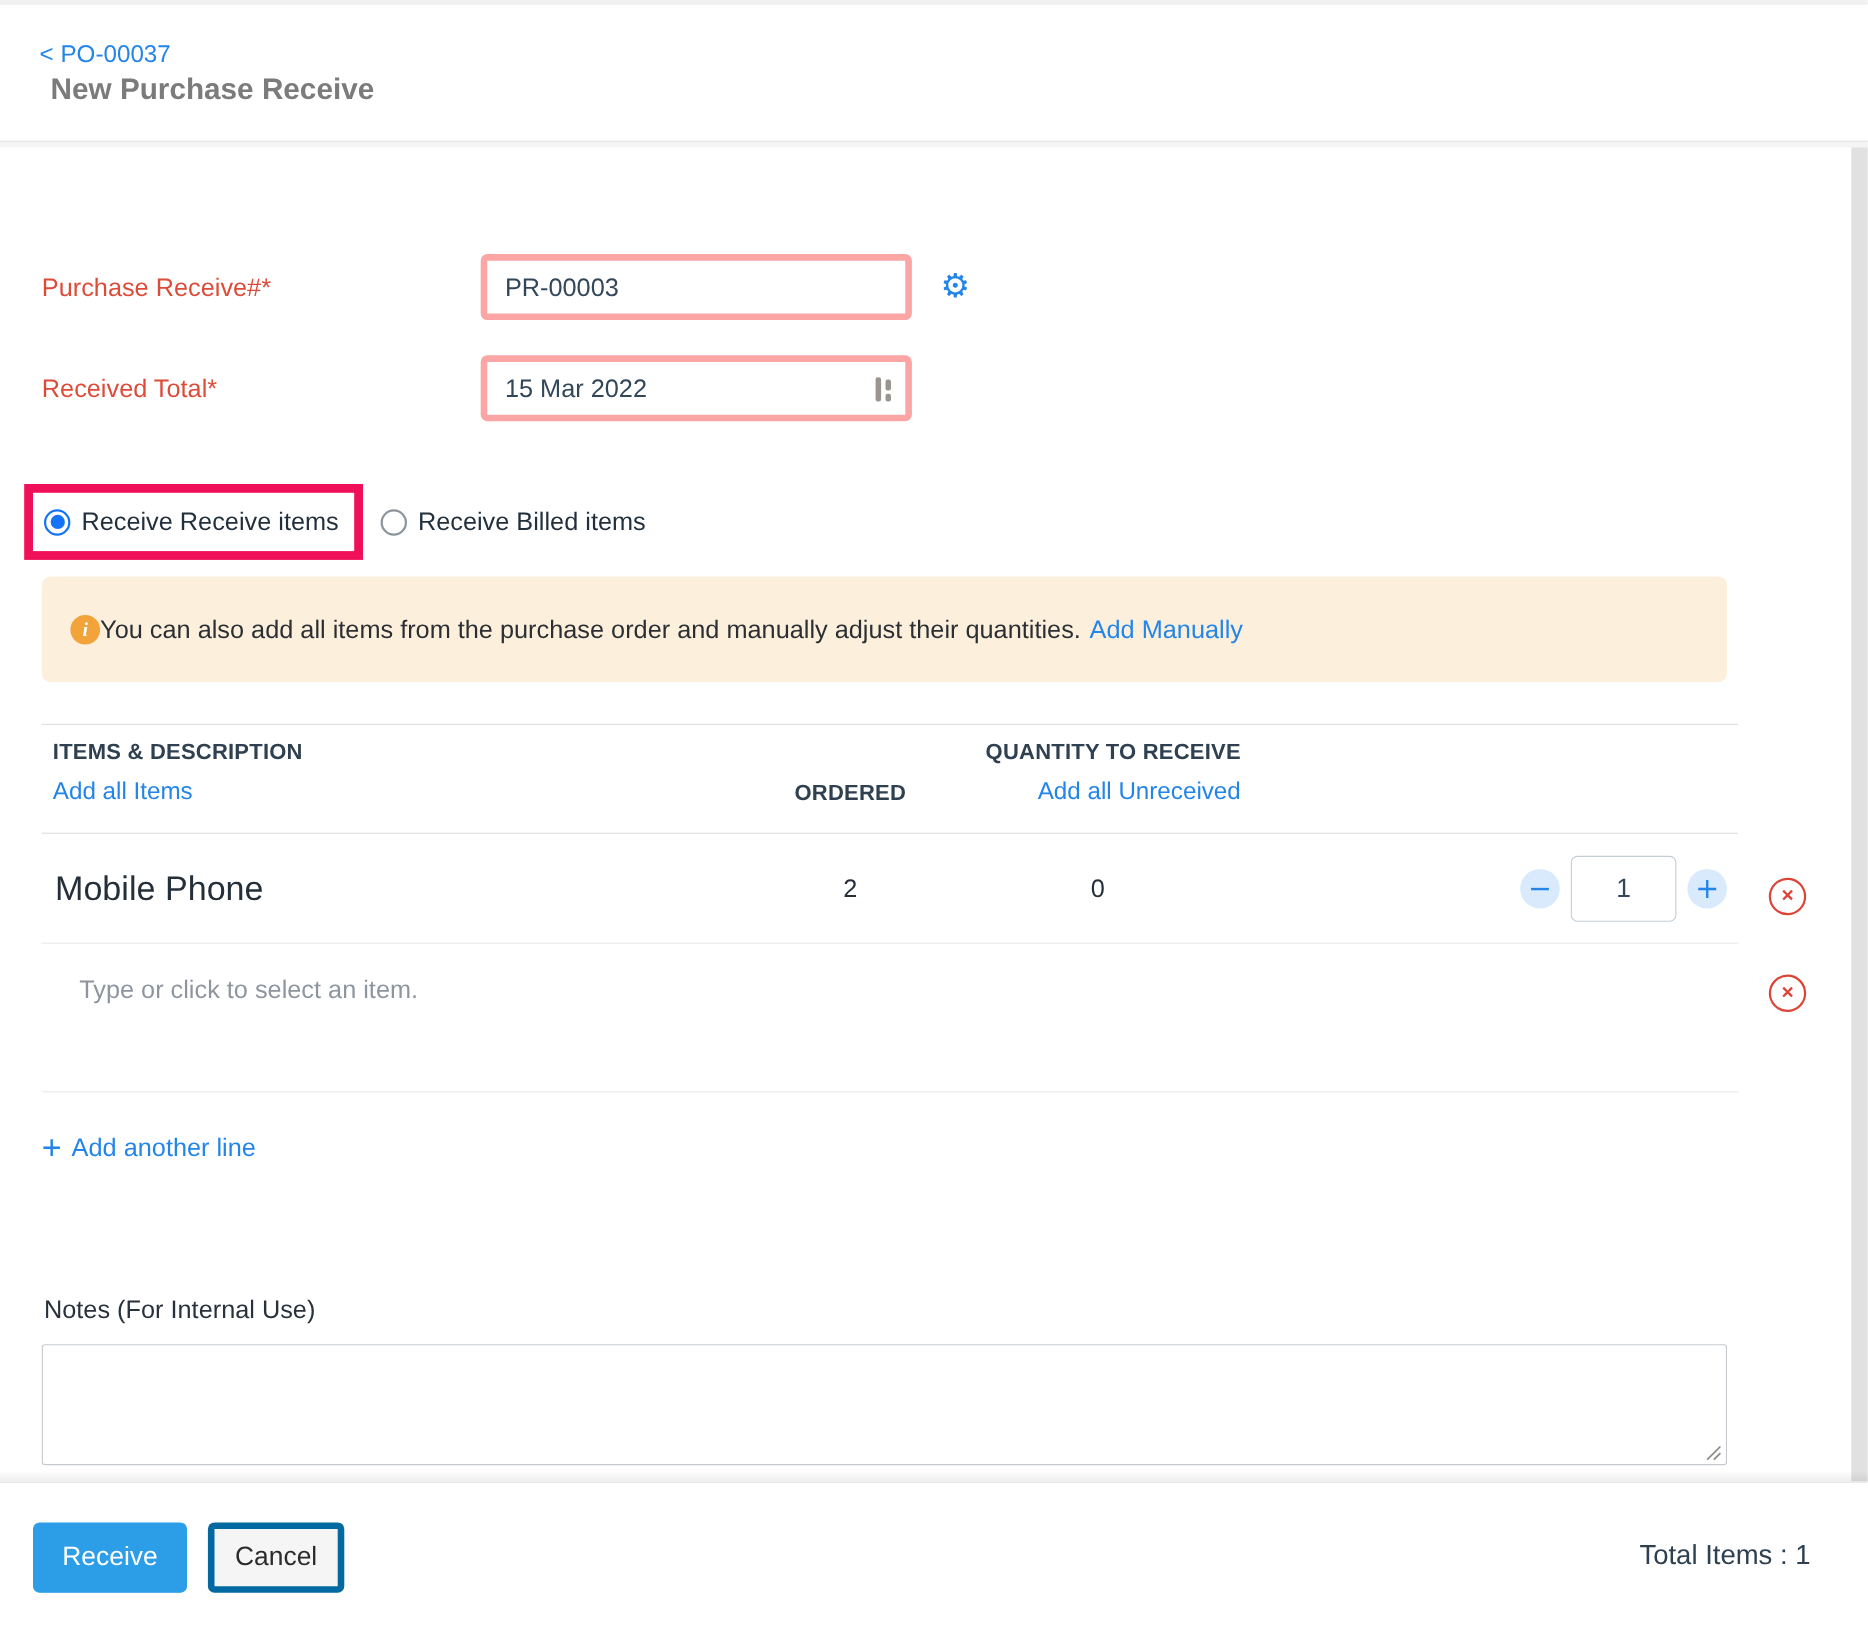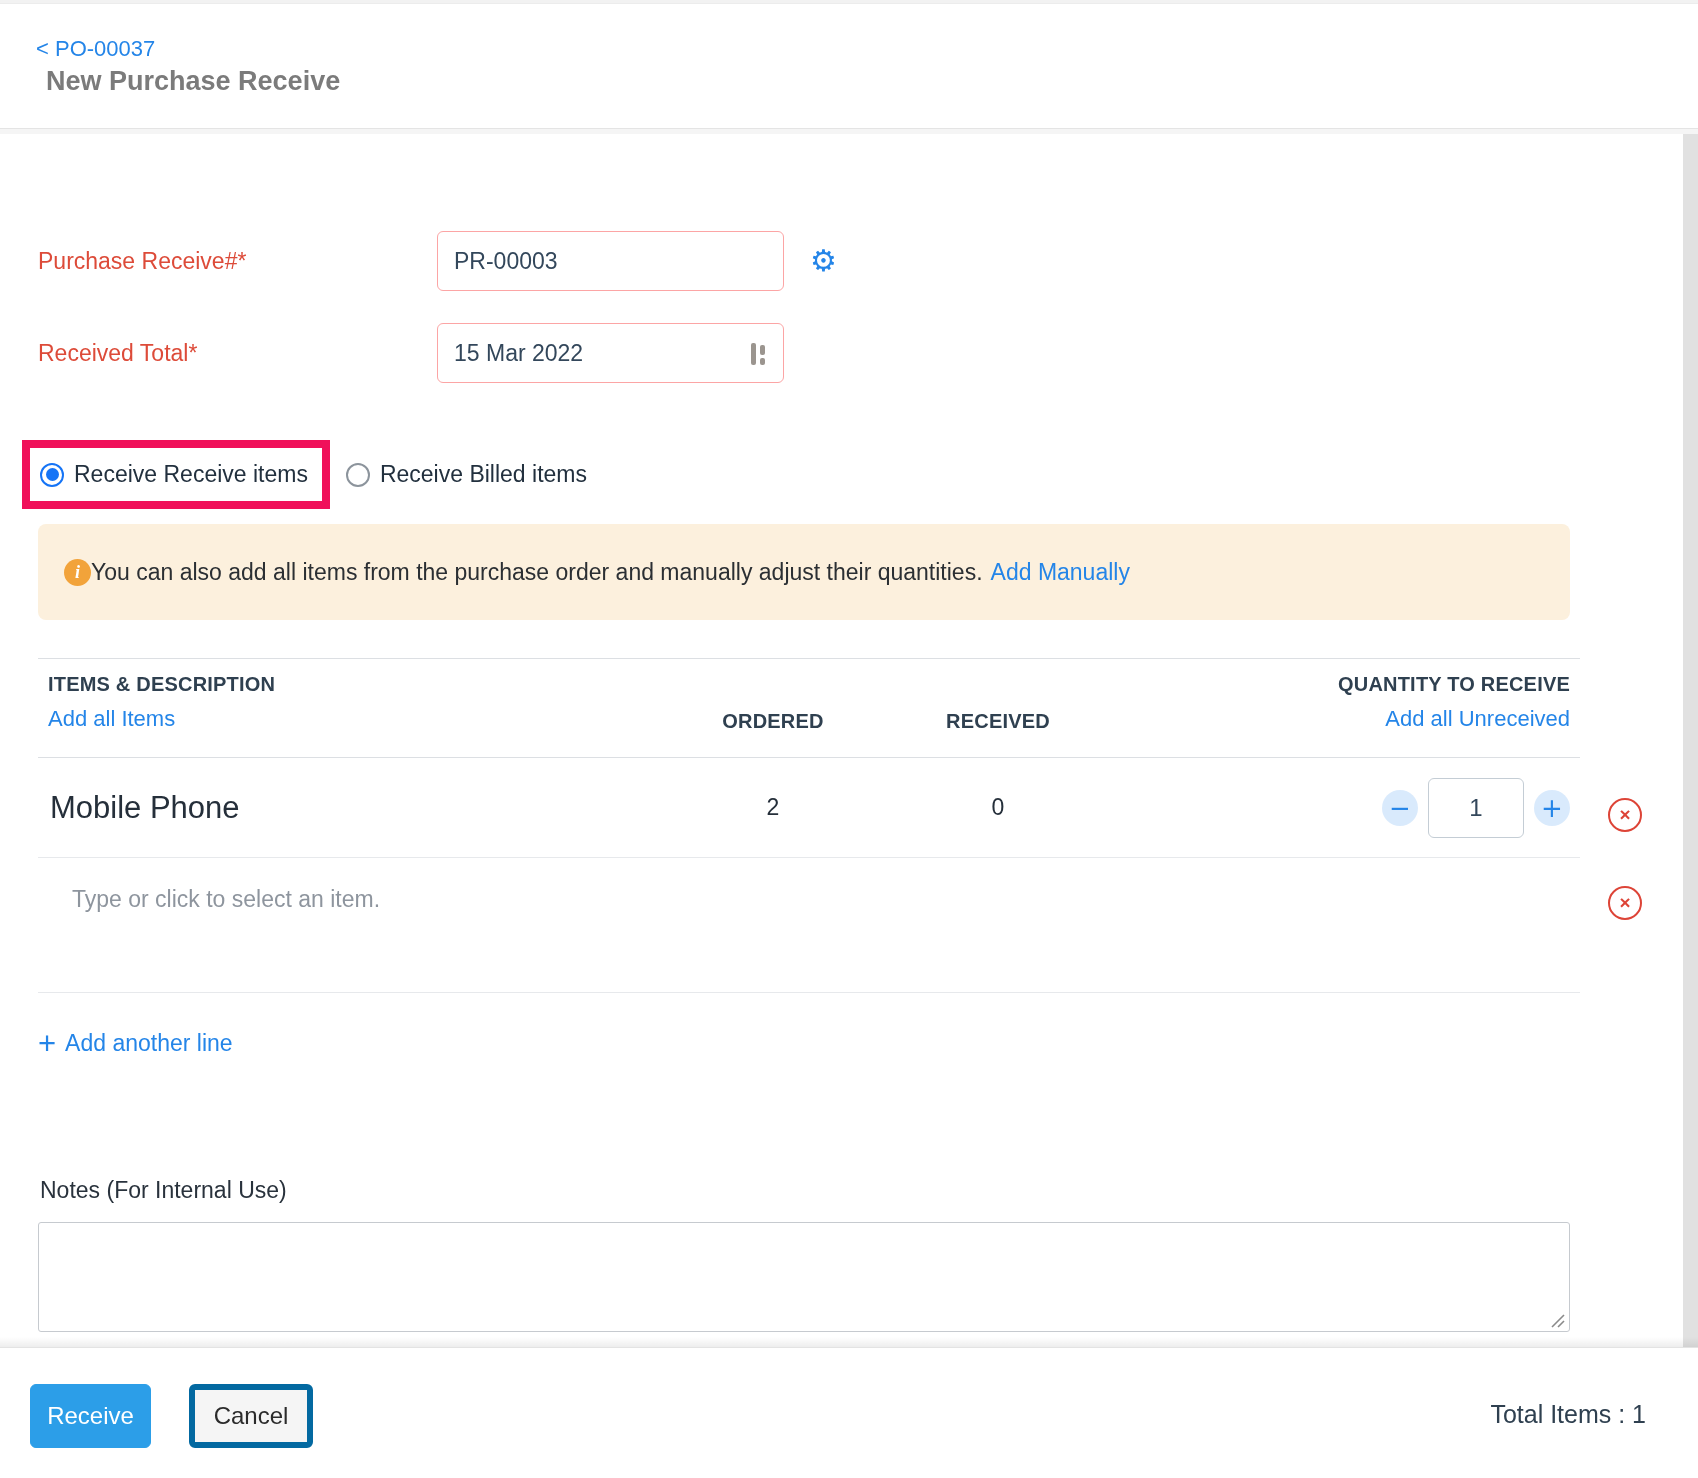--- a/index.html
+++ b/index.html
@@ -26,21 +26,21 @@
   
   .scroll-track { position: absolute; top: 134px; right: 0; width: 15px; height: 1213px;
     background: #e1e1e1; }
 
   
   .form-row { position: absolute; left: 38px; height: 60px; display: flex; align-items: center; }
   .form-row.r1 { top: 231px; }
   .form-row.r2 { top: 323px; }
   .field-label { width: 399px; font-size: 23px; color: #dd4b39; }
   .text-input-wrap { position: relative; }
-  .text-input { width: 347px; height: 60px; border: 1px solid #fca5a5; border-radius: 6px;
+  .text-input { width: 392px; height: 60px; border: 6px solid #fca5a5; border-radius: 6px;
     padding: 0 44px 0 16px; font-size: 23px; color: #33475b;
     font-family: "Liberation Sans", sans-serif; background: #fff; outline: none; }
   .text-input.no-icon { padding-right: 16px; }
   .gear { margin-left: 26px; font-size: 30px; line-height: 30px; color: #2485e8;
     font-family: "DejaVu Sans", sans-serif; cursor: pointer; }
   .cal-icon { position: absolute; right: 14px; top: 18px; cursor: pointer; }
 
   
   .radio-row { position: absolute; top: 440px; left: 22px; display: flex; align-items: center; }
   .highlight-box { border: 8px solid #f0105a; height: 69px; display: flex; align-items: center;
@@ -110,21 +110,21 @@
     font-family: "Liberation Sans", sans-serif; font-size: 22px; padding: 10px 14px; color: #33475b; }
   .resize-grip { position: absolute; top: 1312px; left: 1548px; width: 18px; height: 16px; cursor: nwse-resize; }
 
   
   .footer-shadow { position: absolute; top: 1337px; left: 0; right: 0; height: 10px;
     background: linear-gradient(to bottom, rgba(0,0,0,0), rgba(0,0,0,0.07)); }
   .footer { position: absolute; top: 1347px; left: 0; right: 0; height: 131px;
     background: #ffffff; border-top: 1px solid #e3e3e3; }
   .btn { position: absolute; top: 36px; height: 64px; border-radius: 6px; font-size: 24px;
     font-family: "Liberation Sans", sans-serif; cursor: pointer; }
-  .btn-receive { left: 30px; width: 121px; background: #2c9ee8; border: 1px solid #2c9ee8; color: #ffffff; }
+  .btn-receive { left: 30px; width: 140px; background: #2c9ee8; border: 1px solid #2c9ee8; color: #ffffff; }
   .btn-cancel { left: 189px; width: 124px; background: #f5f5f5; border: 6px solid #0369a1; color: #2b2b2b; }
   .total-items { position: absolute; top: 52px; right: 52px; font-size: 25px; color: #2f4050; }
 </style>
 </head>
 <body>
 
 <div class="page">
 
   <div class="top-line"></div>
 
@@ -176,21 +176,20 @@
   </div>
 
   <div class="items-table">
 
     <div class="t-grid t-head">
       <div class="th-items">
         <span class="th-title">ITEMS &amp; DESCRIPTION</span>
         <a class="th-link" href="#">Add all Items</a>
       </div>
       <div class="th-mid th-title">ORDERED</div>
-      <div class="th-mid th-title">RECEIVED</div>
       <div class="th-qty">
         <span class="th-title">QUANTITY TO RECEIVE</span>
         <a class="th-link" href="#">Add all Unreceived</a>
       </div>
     </div>
 
     <div class="t-grid t-row item">
       <div class="cell-name">Mobile Phone</div>
       <div class="cell-num">2</div>
       <div class="cell-num">0</div>

